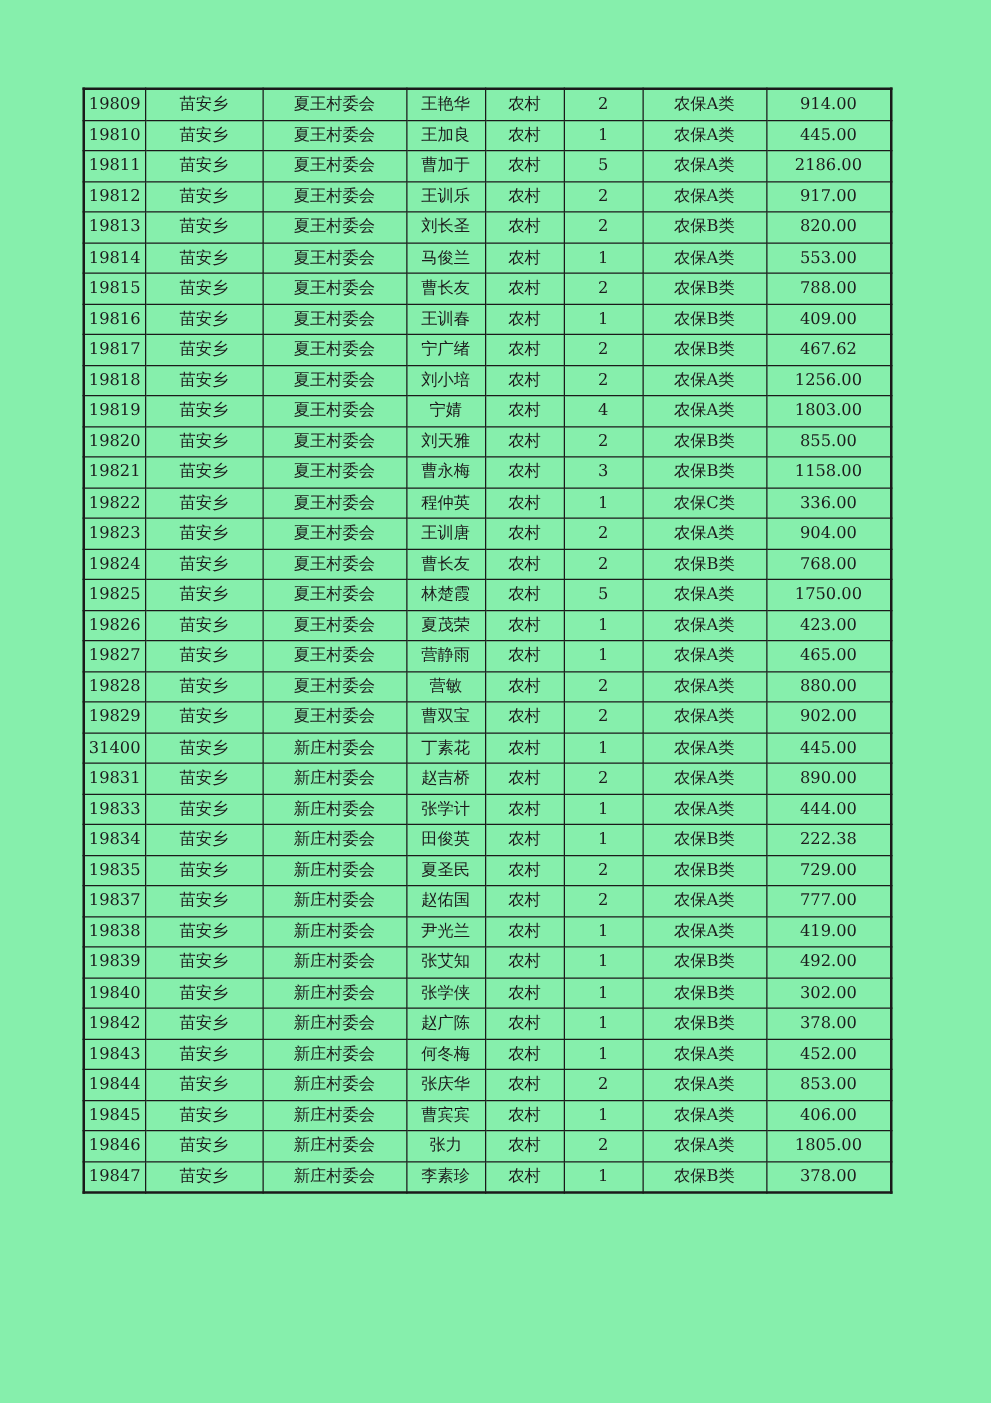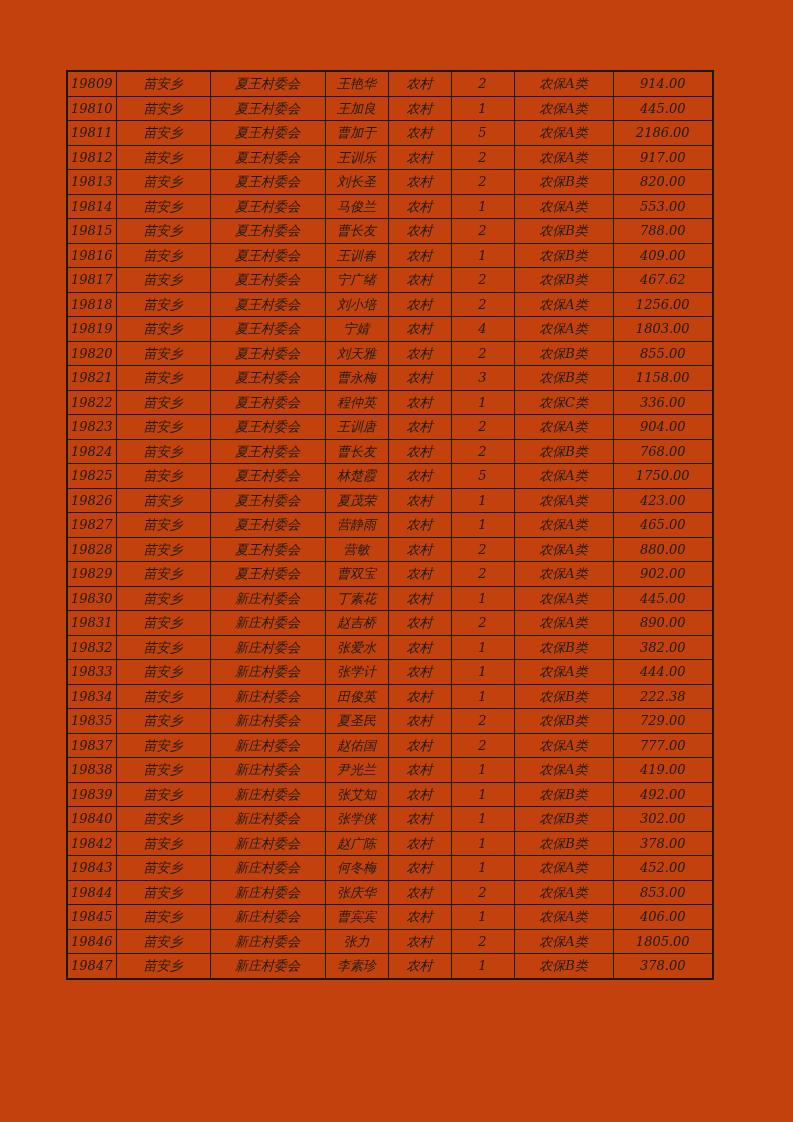--- a/index.html
+++ b/index.html
@@ -4,24 +4,23 @@
 <style>
   html, body {
     margin: 0;
     padding: 0;
     background: #ffffff;
   }
   .page {
     position: relative;
     width: 793px;
     height: 1122px;
-    background: #c2410c;
+    background: #86efac;
     overflow: hidden;
     font-family: "DejaVu Serif", "Liberation Serif", serif;
-    font-style: italic;
   }
   .data-table {
     position: absolute;
     left: 66px;
     top: 70px;
     border-collapse: collapse;
     table-layout: fixed;
     border: 2px solid #1a1a1a;
   }
   .data-table td {
@@ -265,48 +264,38 @@
           <td>19829</td>
           <td>苗安乡</td>
           <td>夏王村委会</td>
           <td>曹双宝</td>
           <td>农村</td>
           <td>2</td>
           <td>农保A类</td>
           <td>902.00</td>
         </tr>
         <tr>
-          <td>19830</td>
+          <td>31400</td>
           <td>苗安乡</td>
           <td>新庄村委会</td>
           <td>丁素花</td>
           <td>农村</td>
           <td>1</td>
           <td>农保A类</td>
           <td>445.00</td>
         </tr>
         <tr>
           <td>19831</td>
           <td>苗安乡</td>
           <td>新庄村委会</td>
           <td>赵吉桥</td>
           <td>农村</td>
           <td>2</td>
           <td>农保A类</td>
           <td>890.00</td>
-        </tr>
-        <tr>
-          <td>19832</td>
-          <td>苗安乡</td>
-          <td>新庄村委会</td>
-          <td>张爱水</td>
-          <td>农村</td>
-          <td>1</td>
-          <td>农保B类</td>
-          <td>382.00</td>
         </tr>
         <tr>
           <td>19833</td>
           <td>苗安乡</td>
           <td>新庄村委会</td>
           <td>张学计</td>
           <td>农村</td>
           <td>1</td>
           <td>农保A类</td>
           <td>444.00</td>

